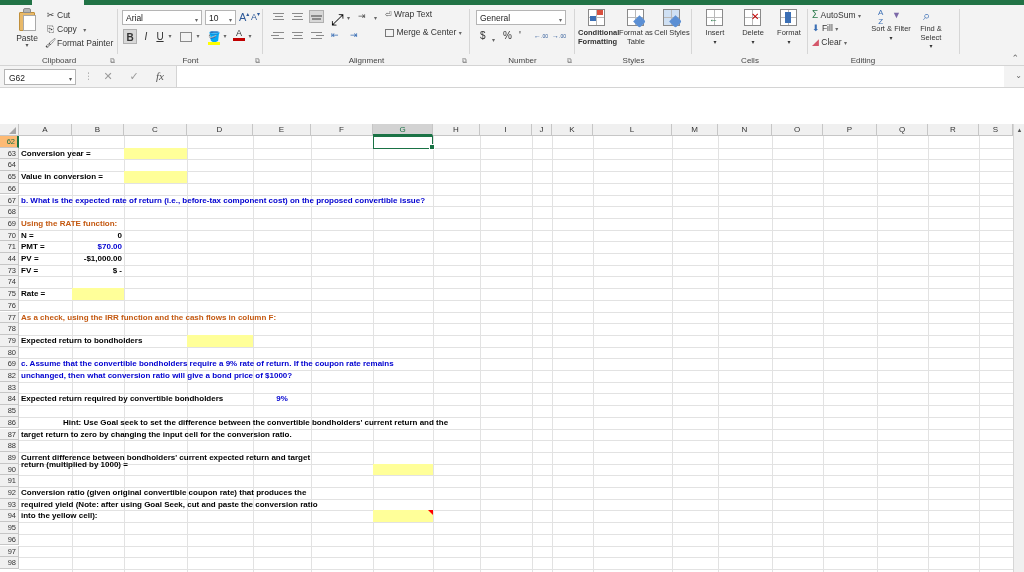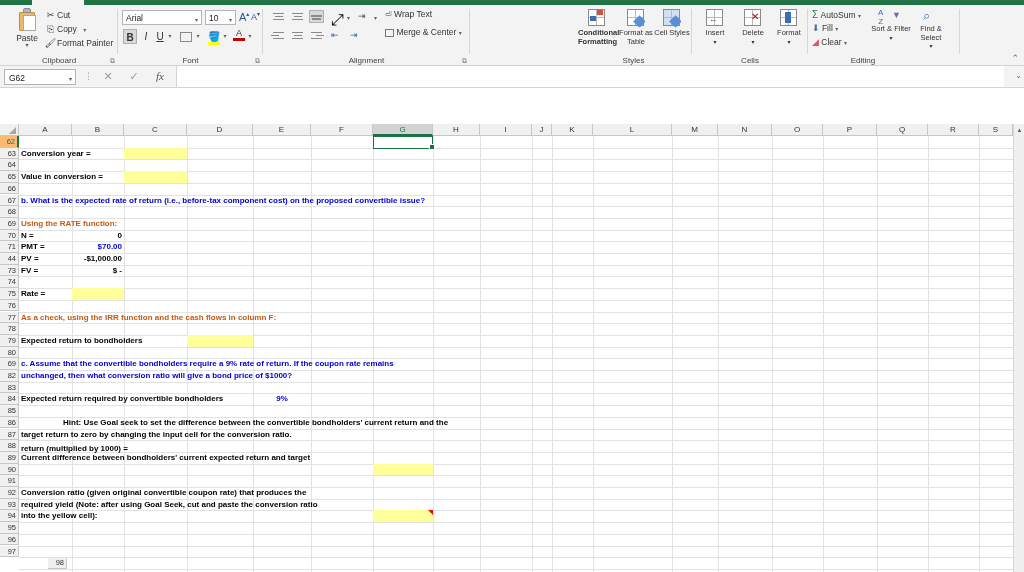--- a/index.html
+++ b/index.html
@@ -383,20 +383,35 @@
     <div class="merge-btn">
       <span style="display:inline-block;width:9px;height:8px;border:1px solid #777;vertical-align:middle;"></span>
       <span>Merge &amp; Center</span>
       <span style="font-size:6px;color:#666;">▾</span>
     </div>
     <div class="glabel">Alignment</div>
     <div class="gdialog">⧉</div>
     <div class="gdiv"></div>
   </div>
 
+  <div class="rgroup" id="g-number">
+    <div class="numfmt-box">
+      <span>General</span>
+      <span class="mini-car">▾</span>
+    </div>
+    <div class="num-btn" style="left:10px;"><span>$</span></div>
+    <div class="num-btn" style="left:22px; font-size:6px; color:#666; top:28px;">▾</div>
+    <div class="num-btn" style="left:33px;"><span>%</span></div>
+    <div class="num-btn" style="left:49px;"><span>'</span></div>
+    <div class="num-btn" style="left:64px; font-size:7px; color:#2b5797;">←<span style="font-size:5px;">.00</span></div>
+    <div class="num-btn" style="left:82px; font-size:7px; color:#2b5797;">→<span style="font-size:5px;">.00</span></div>
+    <div class="glabel">Number</div>
+    <div class="gdialog">⧉</div>
+    <div class="gdiv"></div>
+  </div>
 
   <div class="rgroup" id="g-styles">
     <div class="sty-btn" style="left:3px;font-weight:bold;">
       <div class="sty-ico">
         <span class="grid-ico"></span>
           <span class="cf-red"></span>
           <span class="cf-blue"></span>
       </div>
       <span class="sty-lbl">Conditional Formatting</span>
     </div>
@@ -551,21 +566,21 @@
       <div class="rowhead" style="top: 352.2px;">88</div>
       <div class="rowhead" style="top: 363.9px;">89</div>
       <div class="rowhead" style="top: 375.6px;">90</div>
       <div class="rowhead" style="top: 387.3px;">91</div>
       <div class="rowhead" style="top: 399px;">92</div>
       <div class="rowhead" style="top: 410.7px;">93</div>
       <div class="rowhead" style="top: 422.4px;">94</div>
       <div class="rowhead" style="top: 434.1px;">95</div>
       <div class="rowhead" style="top: 445.8px;">96</div>
       <div class="rowhead" style="top: 457.5px;">97</div>
-      <div class="rowhead" style="top: 469.2px; margin-left: 48px;">98</div>
+      <div class="rowhead" style="top: 469.2px;">98</div>
     </div>
   <div id="gridlines">
       <div class="gridline-h" style="top: 59.7px;"></div>
       <div class="gridline-h" style="top: 71.4px;"></div>
       <div class="gridline-h" style="top: 83.1px;"></div>
       <div class="gridline-h" style="top: 94.8px;"></div>
       <div class="gridline-h" style="top: 106.5px;"></div>
       <div class="gridline-h" style="top: 118.2px;"></div>
       <div class="gridline-h" style="top: 129.9px;"></div>
       <div class="gridline-h" style="top: 141.6px;"></div>
@@ -638,21 +653,21 @@
       <div class="cell bold orange" style="left: 19px; top: 223.5px; width: 53px;">As a check, using the IRR function and the cash flows in column F:</div>
       <div class="cell bold" style="left: 19px; top: 246.9px; width: 53px;">Expected return to bondholders</div>
       <div class="cell  hl" style="left: 187px; top: 246.9px; width: 66px;"></div>
       <div class="cell bold blue" style="left: 19px; top: 270.3px; width: 53px;">c.  Assume that the convertible bondholders require a 9% rate of return.  If the coupon rate remains</div>
       <div class="cell bold blue" style="left: 19px; top: 282px; width: 53px;">unchanged, then what conversion ratio will give a bond price of $1000?</div>
       <div class="cell bold" style="left: 19px; top: 305.4px; width: 53px;">Expected return required by convertible bondholders</div>
       <div class="cell bold blue ctr" style="left: 253px; top: 305.4px; width: 58px;">9%</div>
       <div class="cell bold" style="left: 19px; top: 328.8px; width: 53px; padding-left: 44px;">Hint: Use Goal seek to set the difference between the convertible bondholders' current return and the</div>
       <div class="cell bold" style="left: 19px; top: 340.5px; width: 53px;">target return to zero by changing the input cell for the conversion ratio.</div>
       <div class="cell bold" style="left: 19px; top: 363.9px; width: 53px;">Current difference between bondholders' current expected return and target</div>
-      <div class="cell bold" style="left: 19px; top: 355px; width: 53px;">return (multiplied by 1000) =</div>
+      <div class="cell bold" style="left: 19px; top: 371px; width: 53px;">return (multiplied by 1000) =</div>
       <div class="cell  hl" style="left: 373px; top: 375.6px; width: 60px;"></div>
       <div class="cell bold" style="left: 19px; top: 399px; width: 53px;">Conversion ratio (given original convertible  coupon rate) that produces the</div>
       <div class="cell bold" style="left: 19px; top: 410.7px; width: 53px;">required yield (Note: after using Goal Seek, cut and paste the conversion ratio</div>
       <div class="cell bold" style="left: 19px; top: 422.4px; width: 53px;">into the yellow cell):</div>
       <div class="cell  hl" style="left: 373px; top: 422.4px; width: 60px;"></div>
       <div class="comment-tri" style="left: 428px; top: 422.4px;"></div>
       <div class="active-cell" style="left: 373px; top: 48px; width: 60px;"></div>
     </div>
   <div class="vscroll">
     <div class="vscroll-up">▲</div>

